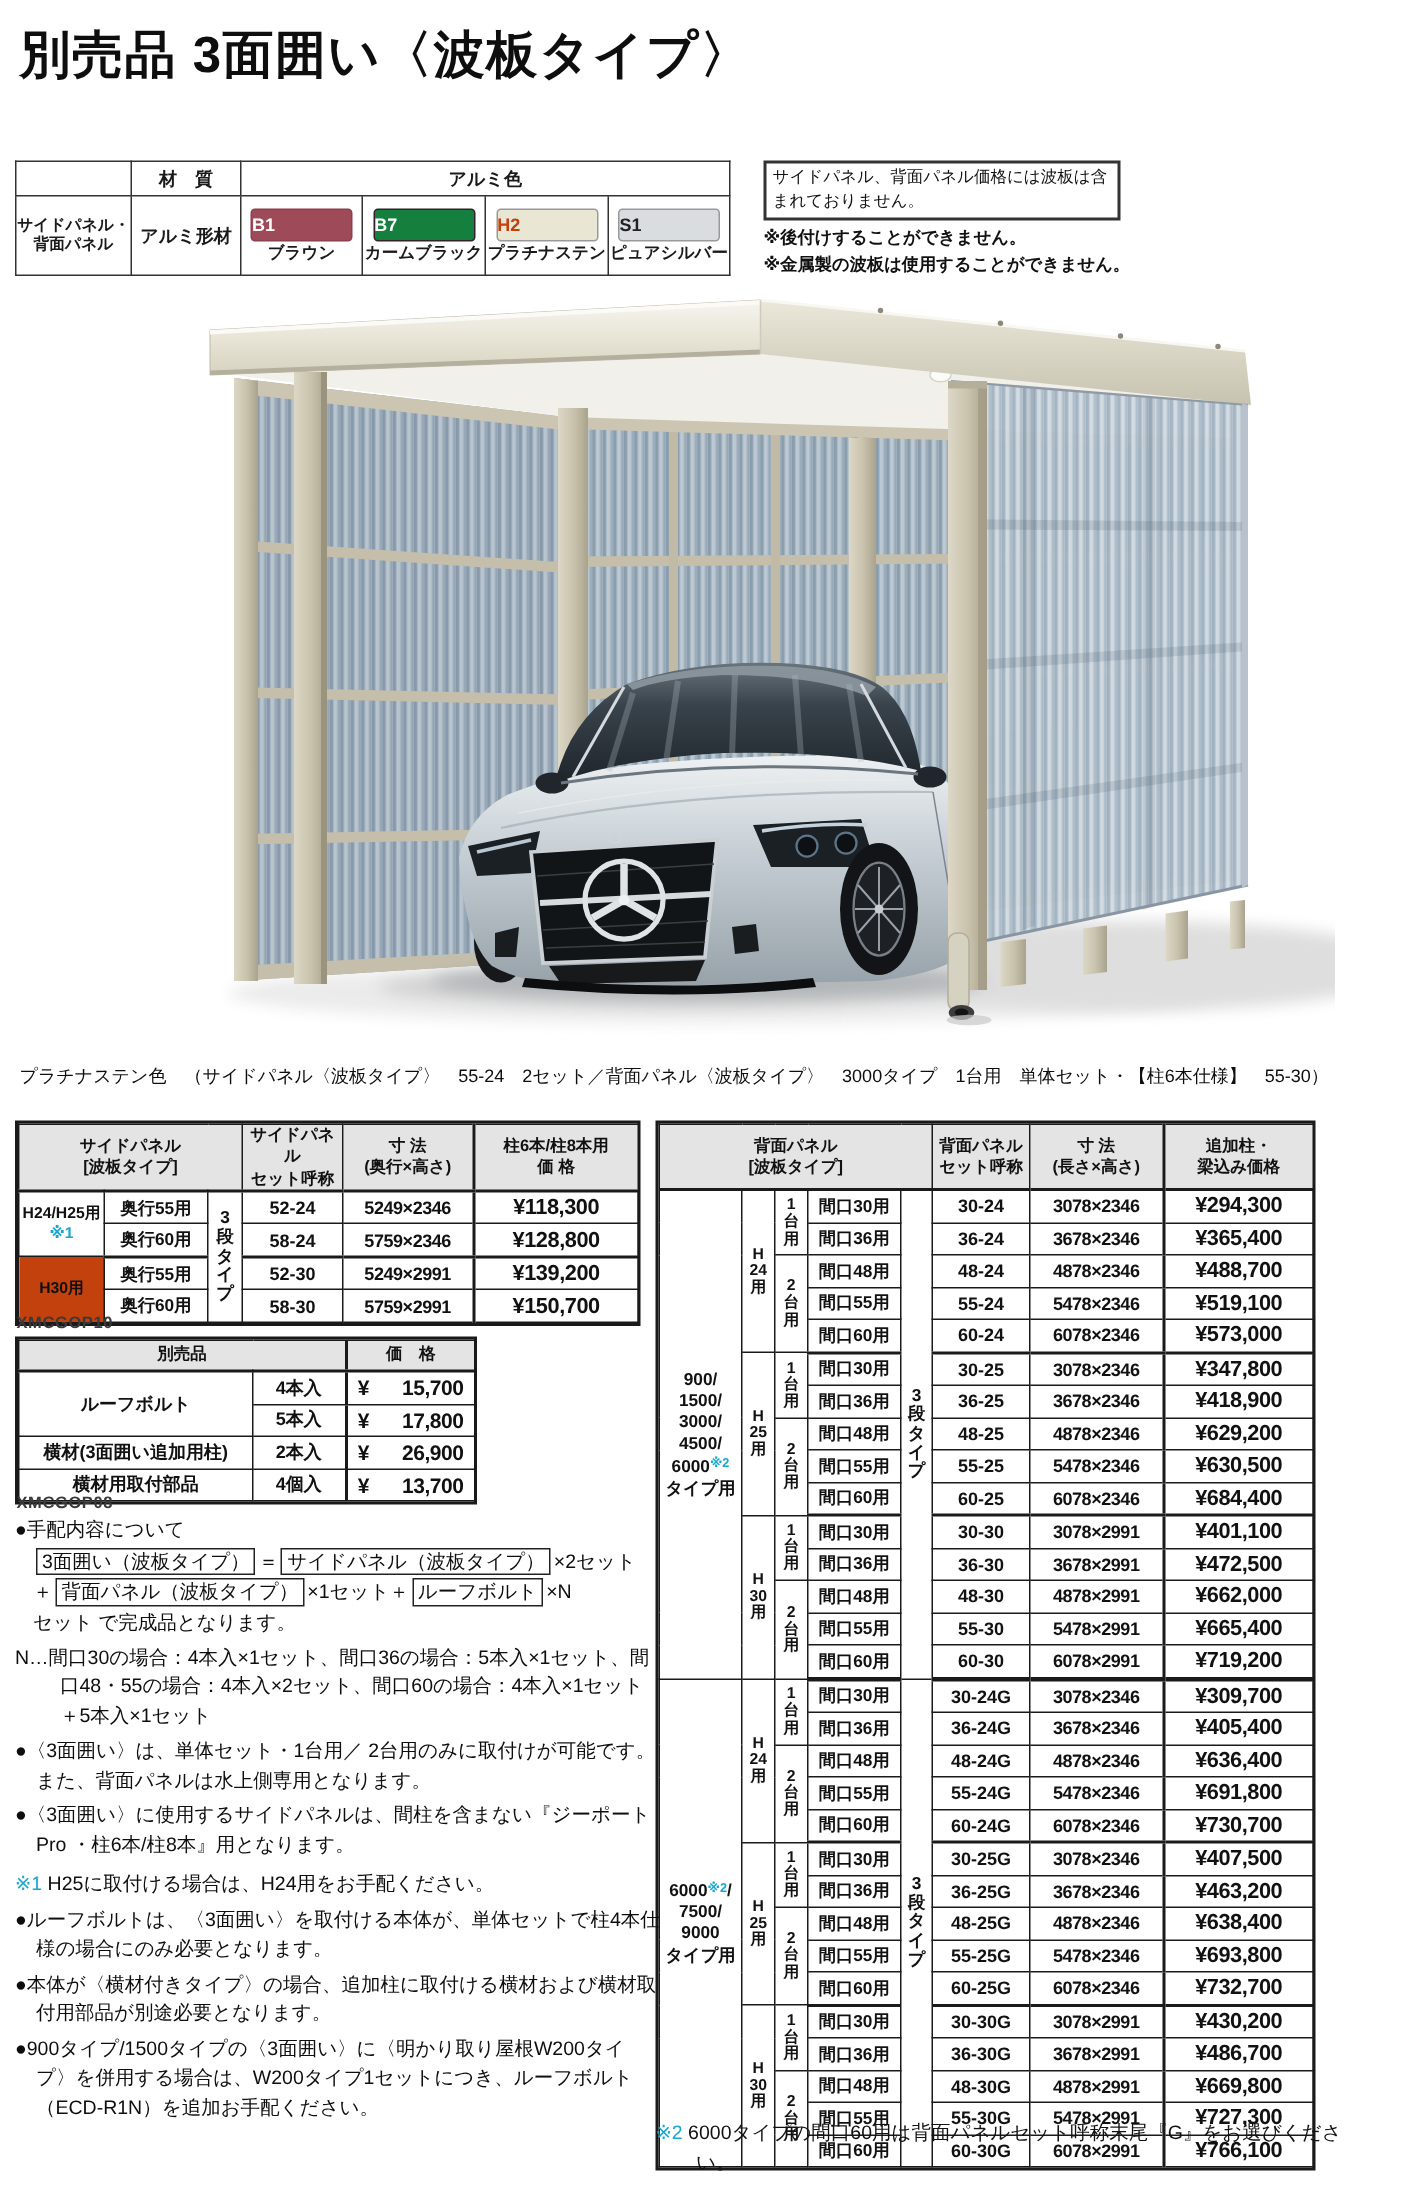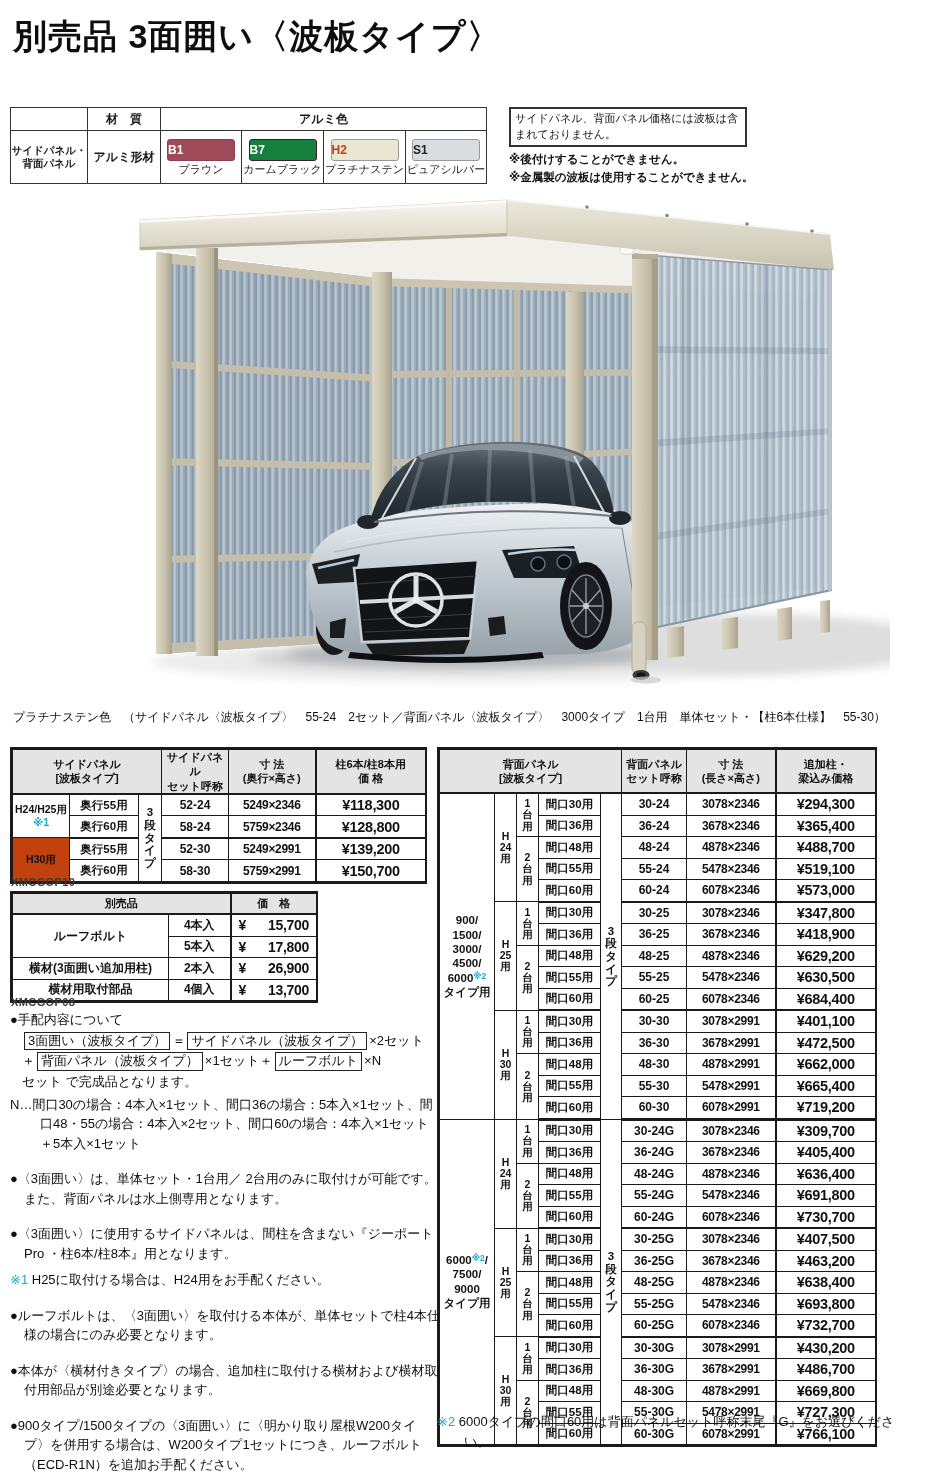--- a/index.html
+++ b/index.html
@@ -16,21 +16,21 @@
   .ctable{border-collapse:collapse;table-layout:fixed}
   .ctable td,.ctable th{border:1px solid #333;text-align:center;vertical-align:middle;
        padding:0;font-weight:bold;color:#1a1a1a;background:#fff}
   .ctable .hrow th{height:22px;font-size:12px;font-weight:bold}
   .ctable .brow td{height:52px}
   .corner-diag{background:linear-gradient(to bottom right,#fff 48%,#444 49.5%,#444 51.5%,#fff 53%)}
   .corner-label{font-size:10.5px;line-height:1.25}
   .material-cell{font-size:12px}
   .swatch{display:inline-block;width:66px;height:20px;border-radius:3px;font-size:12px;
        font-weight:bold;line-height:20px;text-align:left}
-  .swname{font-size:11px;font-weight:normal;margin-top:3px;line-height:1}
+  .swname{font-size:11px;font-weight:bold;margin-top:3px;line-height:1}
 
   
   #info-box{left:509px;top:107px;width:226px;border:2px solid #333;padding:2px 4px;
        font-size:11px;line-height:1.45;font-weight:normal}
   #top-notes{left:509px;top:151px;font-size:11.5px;line-height:1.55;font-weight:bold}
 
   
   #caption{left:13px;top:709px;font-size:12px;white-space:nowrap;color:#0e0e0e}
 
   
@@ -59,21 +59,21 @@
   
   .acct th{height:19px}
   .accprice{display:flex;justify-content:space-between;align-items:center;
        padding:0 7px;font-size:14px;font-weight:bold}
 
   
   #order-notes{left:10px;top:1010px;width:430px;font-size:13px;line-height:1.5;color:#0e0e0e}
   .fline{margin:1px 0 1px 12px}
   .fbox{border:1px solid #222;padding:0 3px;margin:0 2px;display:inline-block;line-height:1.3}
   .nnote{padding-left:30px;text-indent:-30px;margin-top:3px}
-  .hang{padding-left:14px;text-indent:-14px;margin-top:16px}
+  .hang{padding-left:14px;text-indent:-14px;margin-top:4px}
   .refline{padding-left:26px;text-indent:-26px;margin-top:7px}
   #bottom-note{left:437px;top:1412px;width:432px;font-size:13px;line-height:1.5;
        padding-left:27px;text-indent:-27px}
 </style>
 </head>
 <body>
 
 <div id="page-title" class="abs">別売品 3面囲い〈波板タイプ〉</div>
 
 <table class="ctable abs" style="left:10px;top:107px">

